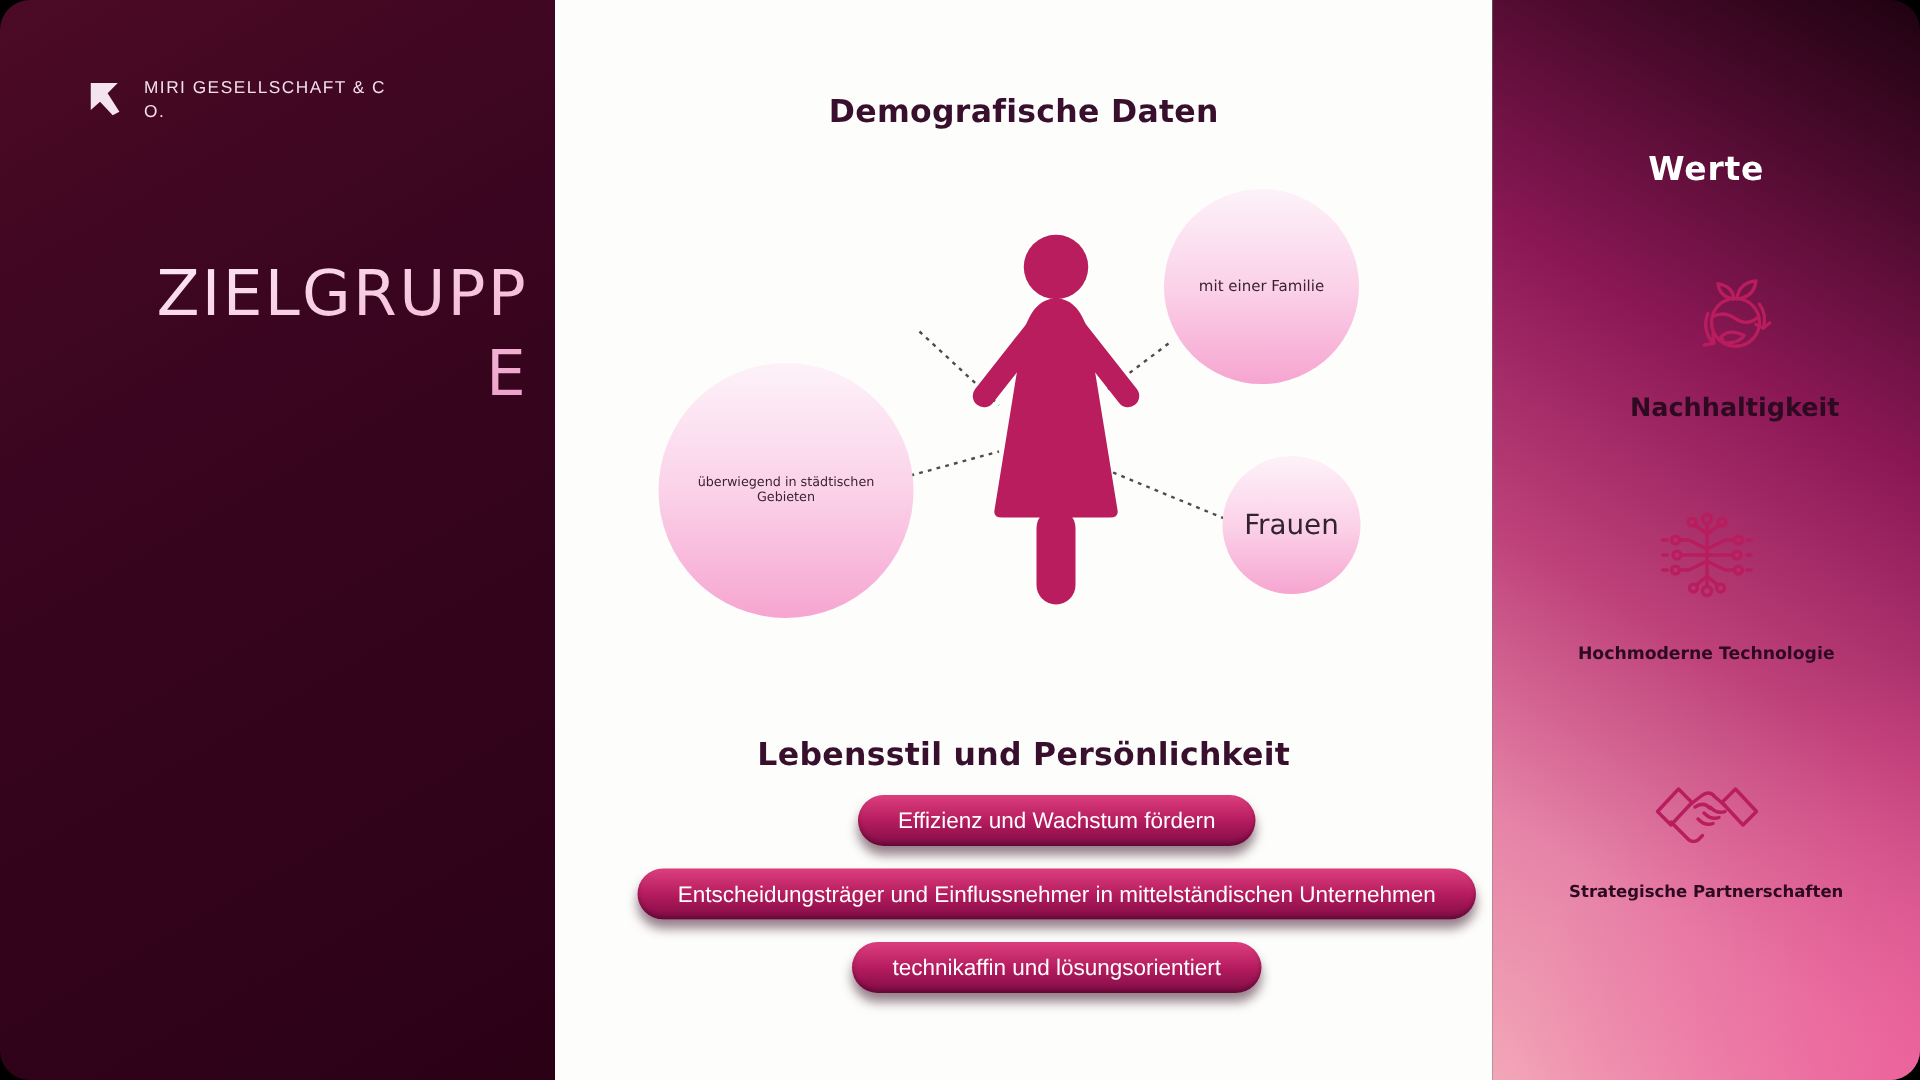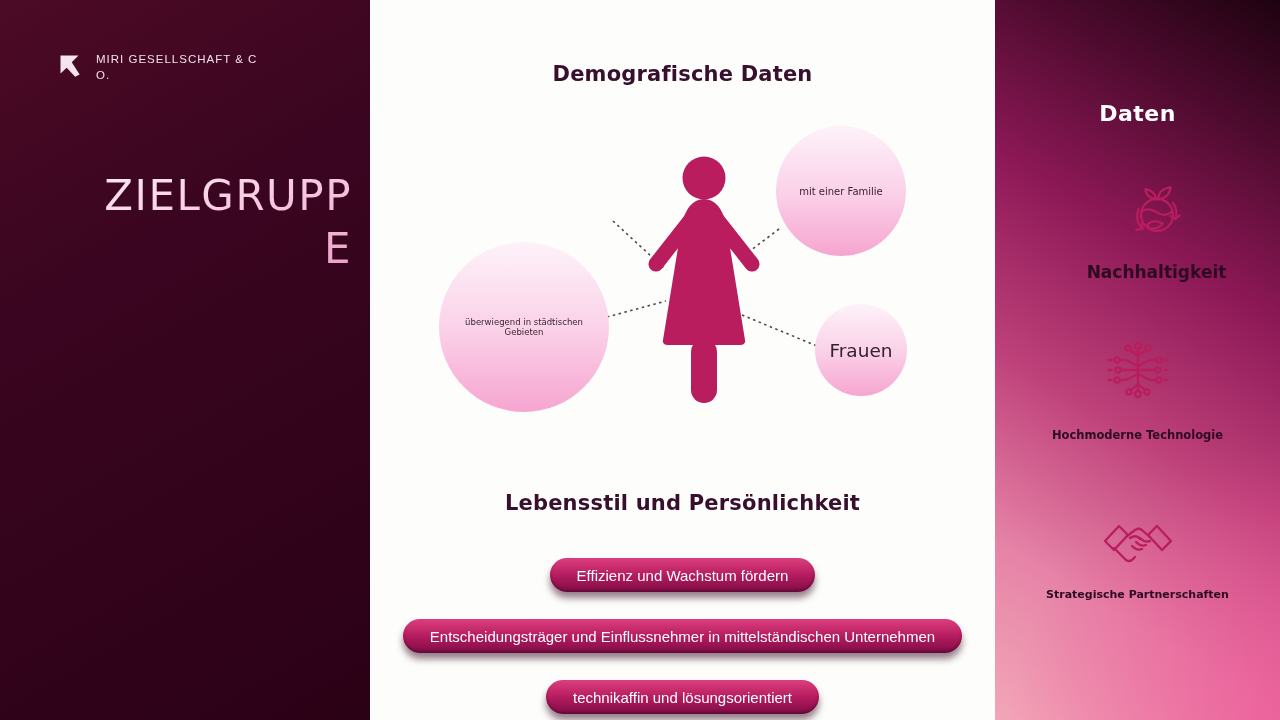--- a/index.html
+++ b/index.html
@@ -1,17 +1,17 @@
 <!DOCTYPE html>
 <html style="--left-panel-dark: #38041d; --accent-magenta: #b91d5e; --pill-top: #dd3f7e; --pill-bottom: #7f0c45; --bubble-light: #fdf2f9; --bubble-pink: #f6a5d0; --heading-dark: #38102d; --panel-text-dark: #2d0a22; --card-bg: #fdfdfb; --werte-white: #ffffff;"><head>
 <meta charset="utf-8">
 <style>
   html,body{margin:0;padding:0;background:#000;}
   .slide{position:relative;width:1280px;height:720px;overflow:hidden;
-         font-family:"Liberation Sans",sans-serif;}
+         font-family:"Liberation Sans",sans-serif;border-radius:20px;}
 
   
   .left-panel{position:absolute;left:0;top:0;width:370px;height:720px;
     background:linear-gradient(150deg,#4c0a25 0%,#3a0520 35%,#2b0116 100%);}
   .brand{position:absolute;left:56px;top:52px;display:flex;gap:13px;align-items:flex-start;}
   .brand svg{width:27px;height:27px;flex:0 0 auto;}
   .brand-text{color:#f2e0ec;font-size:11.5px;letter-spacing:1px;line-height:1.35;font-weight:400;}
   .brand-text span{display:block;}
   .main-title{position:absolute;left:62px;top:142px;width:290px;
     font-family:"DejaVu Sans","Liberation Sans",sans-serif;
@@ -33,22 +33,22 @@
 
   .bubble{position:absolute;border-radius:50%;display:flex;align-items:center;justify-content:center;
     text-align:center;color:#3a2433;
     background:linear-gradient(180deg,#fdf2f9 0%,#fbd2e9 50%,#f6a5d0 100%);
     font-family:"DejaVu Sans","Liberation Sans",sans-serif;}
   .bubble-age{left:173px;top:148px;width:84px;height:84px;font-size:11px;}
   .bubble-family{left:406px;top:126px;width:130px;height:130px;font-size:10px;}
   .bubble-urban{left:69px;top:242px;width:170px;height:170px;font-size:8.5px;padding:0 10px;box-sizing:border-box;}
   .bubble-women{left:445px;top:304px;width:92px;height:92px;font-size:18.5px;color:#332233;}
 
-  .pills{position:absolute;left:0;top:558px;width:100%;display:flex;flex-direction:column;
-    align-items:center;gap:27px;}
+  .pills{position:absolute;left:0;top:530px;width:100%;display:flex;flex-direction:column;
+    align-items:center;gap:15px;padding-left:22px;}
   .pill{height:34px;display:flex;align-items:center;justify-content:center;
     padding:0 27px;border-radius:18px;color:#fff;font-size:15px;white-space:nowrap;
     background:linear-gradient(180deg,var(--pill-top,#dd3f7e) 0%,#b41b5e 52%,var(--pill-bottom,#7f0c45) 100%);
     box-shadow:0 6px 7px rgba(46,3,26,.5), inset 0 -2px 3px rgba(40,0,22,.35);}
 
   
   .right-panel{position:absolute;left:995px;top:0;width:285px;height:720px;
     background:
       radial-gradient(circle at 112% 104%, rgba(240,80,150,.75), rgba(240,80,150,0) 38%),
       linear-gradient(211deg,#1e0210 0%,#4c0a2d 16%,#8c1856 36%,#bd4079 58%,#e683a7 80%,#f3a6b8 100%);}
@@ -125,21 +125,21 @@
     <h2 class="section-heading life-heading">Lebensstil und Persönlichkeit</h2>
 
     <div class="pills">
       <div class="pill">Effizienz und Wachstum fördern</div>
       <div class="pill">Entscheidungsträger und Einflussnehmer in mittelständischen Unternehmen</div>
       <div class="pill">technikaffin und lösungsorientiert</div>
     </div>
   </main>
 
   <aside class="right-panel">
-    <h2 class="werte-title">Daten</h2>
+    <h2 class="werte-title">Werte</h2>
 
     <div class="value-item vi-1">
       <svg class="vicon" width="62" height="62" viewBox="0 0 64 64">
         <circle cx="32" cy="36" r="16.5"></circle>
         <path d="M16.5,32 Q24,28 32,33.5 T47.5,32.5"></path>
         <path d="M22,46 Q28,40 38,45 Q34,51 24,50 Z"></path>
         <path d="M33,20 Q34,9 46,7.5 Q45,18.5 33,20 Z"></path>
         <path d="M31,20 Q30,11 20,9.5 Q21,18.5 31,20 Z"></path>
         <path d="M48.5,23.5 A18.5,18.5 0 0 1 51,40"></path>
         <path d="M51,40 l4.5,-3.5 M51,40 l-5,-2.5"></path>

